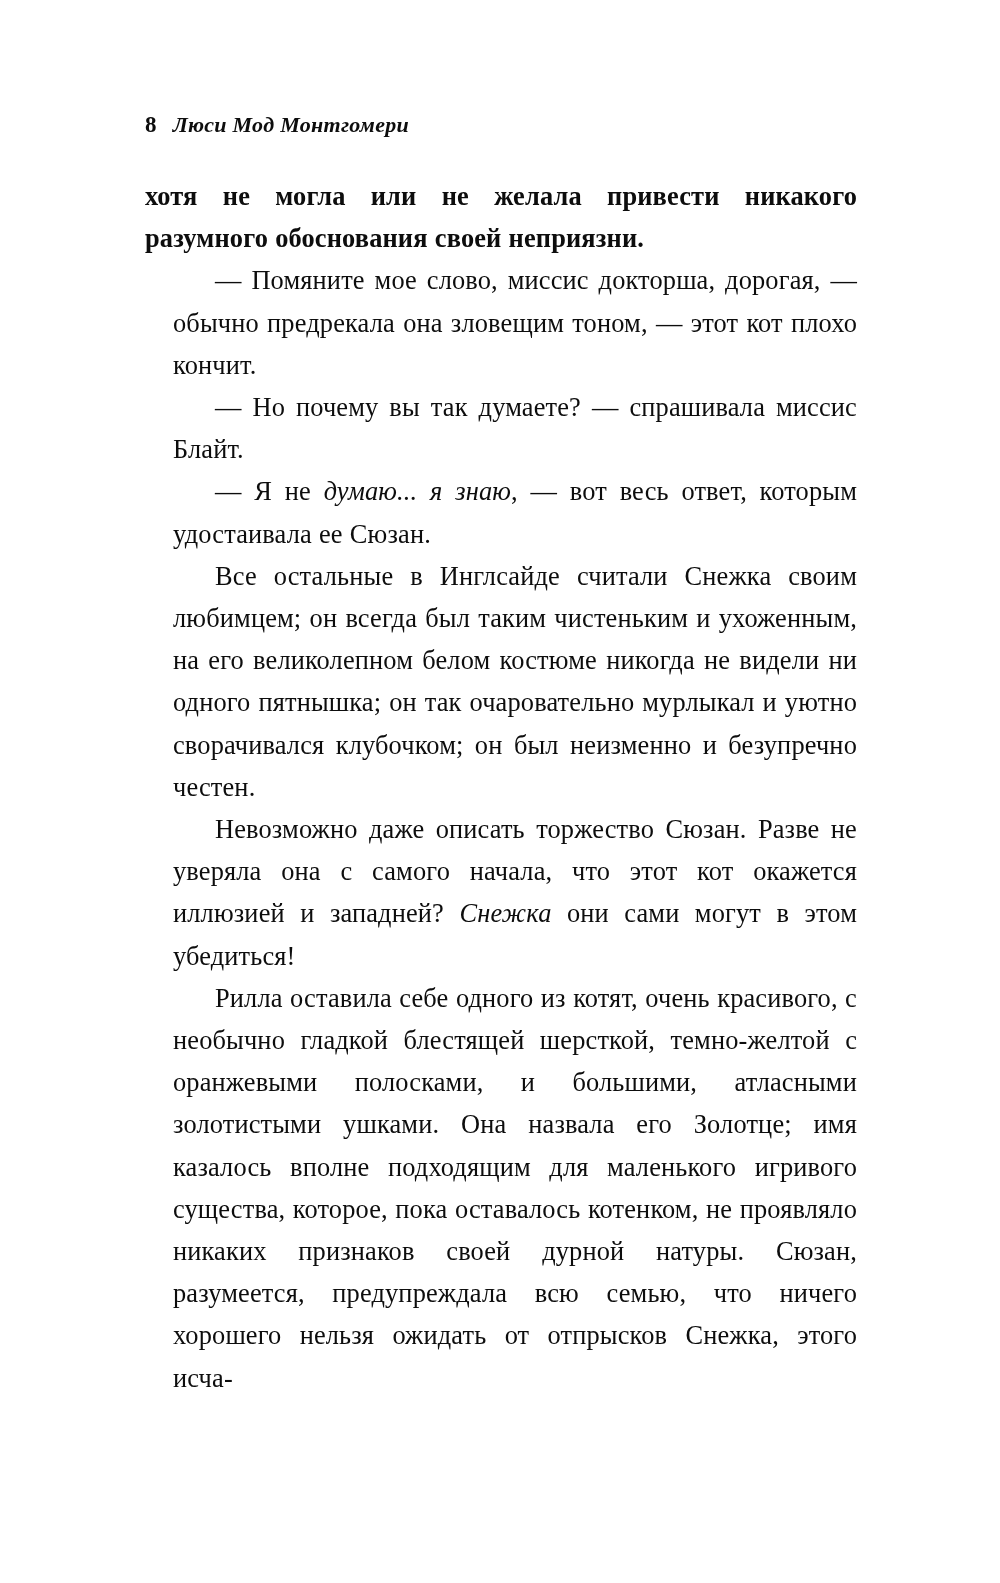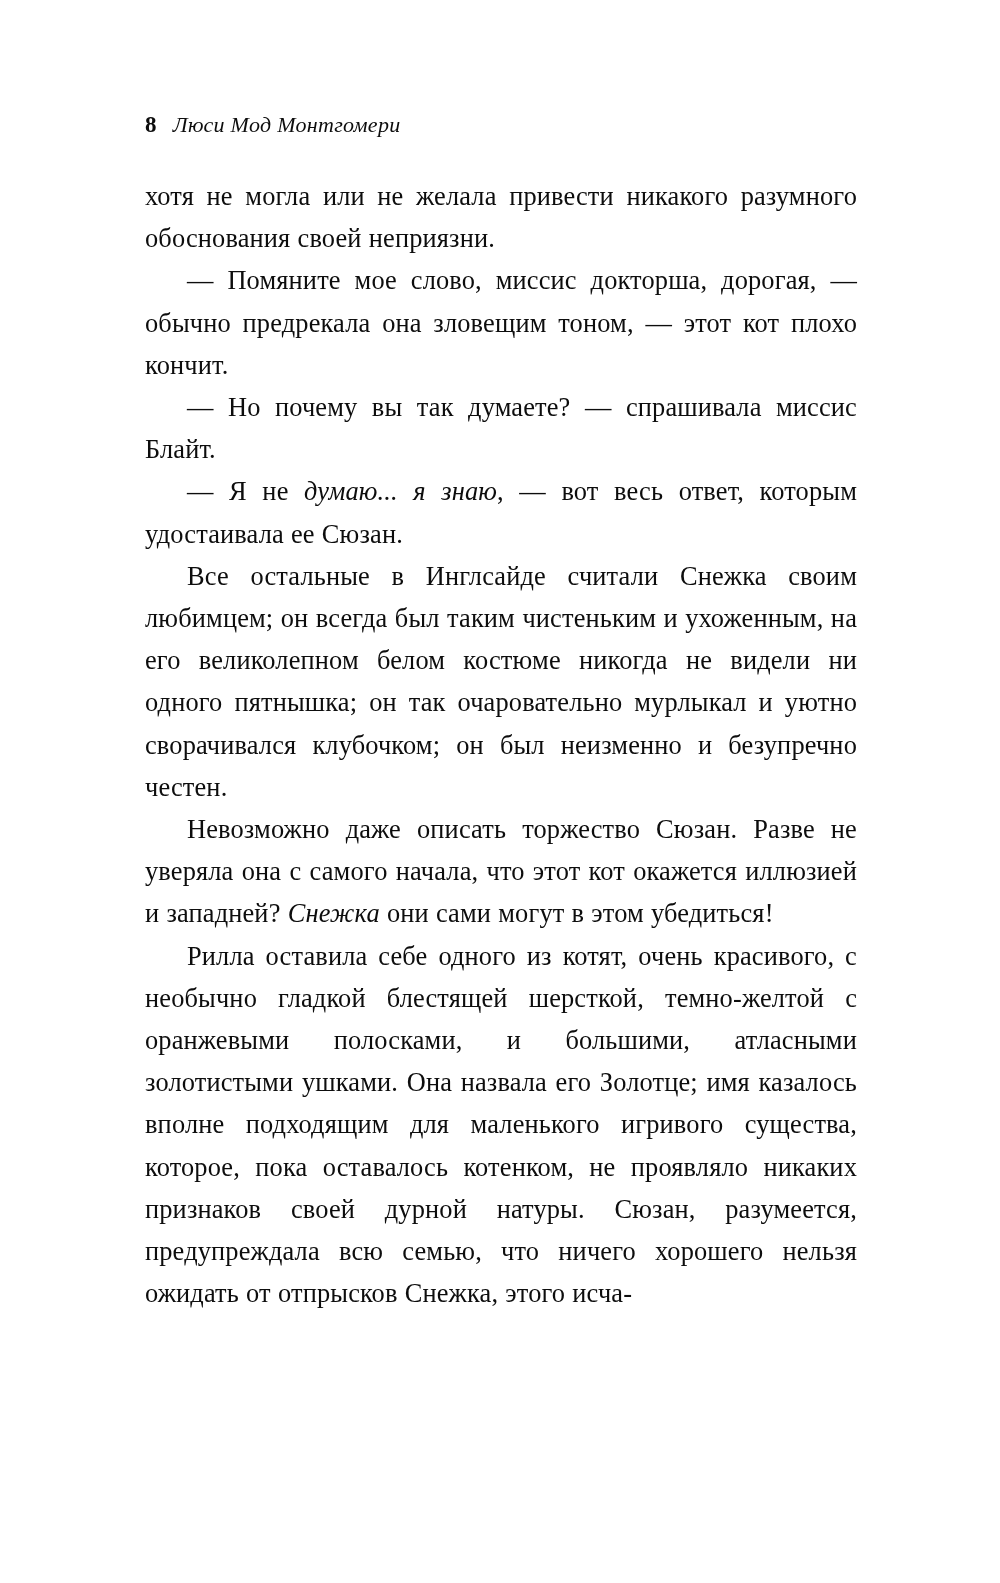--- a/index.html
+++ b/index.html
@@ -29,43 +29,46 @@
     font-family: "Liberation Serif", "DejaVu Serif", serif;
     font-weight: bold;
     font-size: 23px;
     letter-spacing: 0.2px;
   }
   .running-title {
     font-family: "Liberation Serif", "DejaVu Serif", serif;
     font-style: italic;
     font-size: 22px;
     letter-spacing: 0.3px;
+    font-weight: bold;
   }
   .body-text {
     position: absolute;
     left: 145px;
     top: 175px;
     width: 712px;
     font-size: 26.4px;
     line-height: 42.2px;
     text-align: justify;
     text-justify: inter-word;
     letter-spacing: 0.15px;
     word-spacing: 0.4px;
     -webkit-hyphens: manual;
     hyphens: manual;
   }
   .body-text p {
     margin: 0;
   }
   .body-text p.indent {
     text-indent: 42px;
+    margin-left: 28px;
   }
   .body-text p.noindent {
     text-indent: 0;
+    font-weight: bold;
   }
   em {
     font-style: italic;
   }
 </style>
 </head>
 <body>
 
 <div class="page">
 

